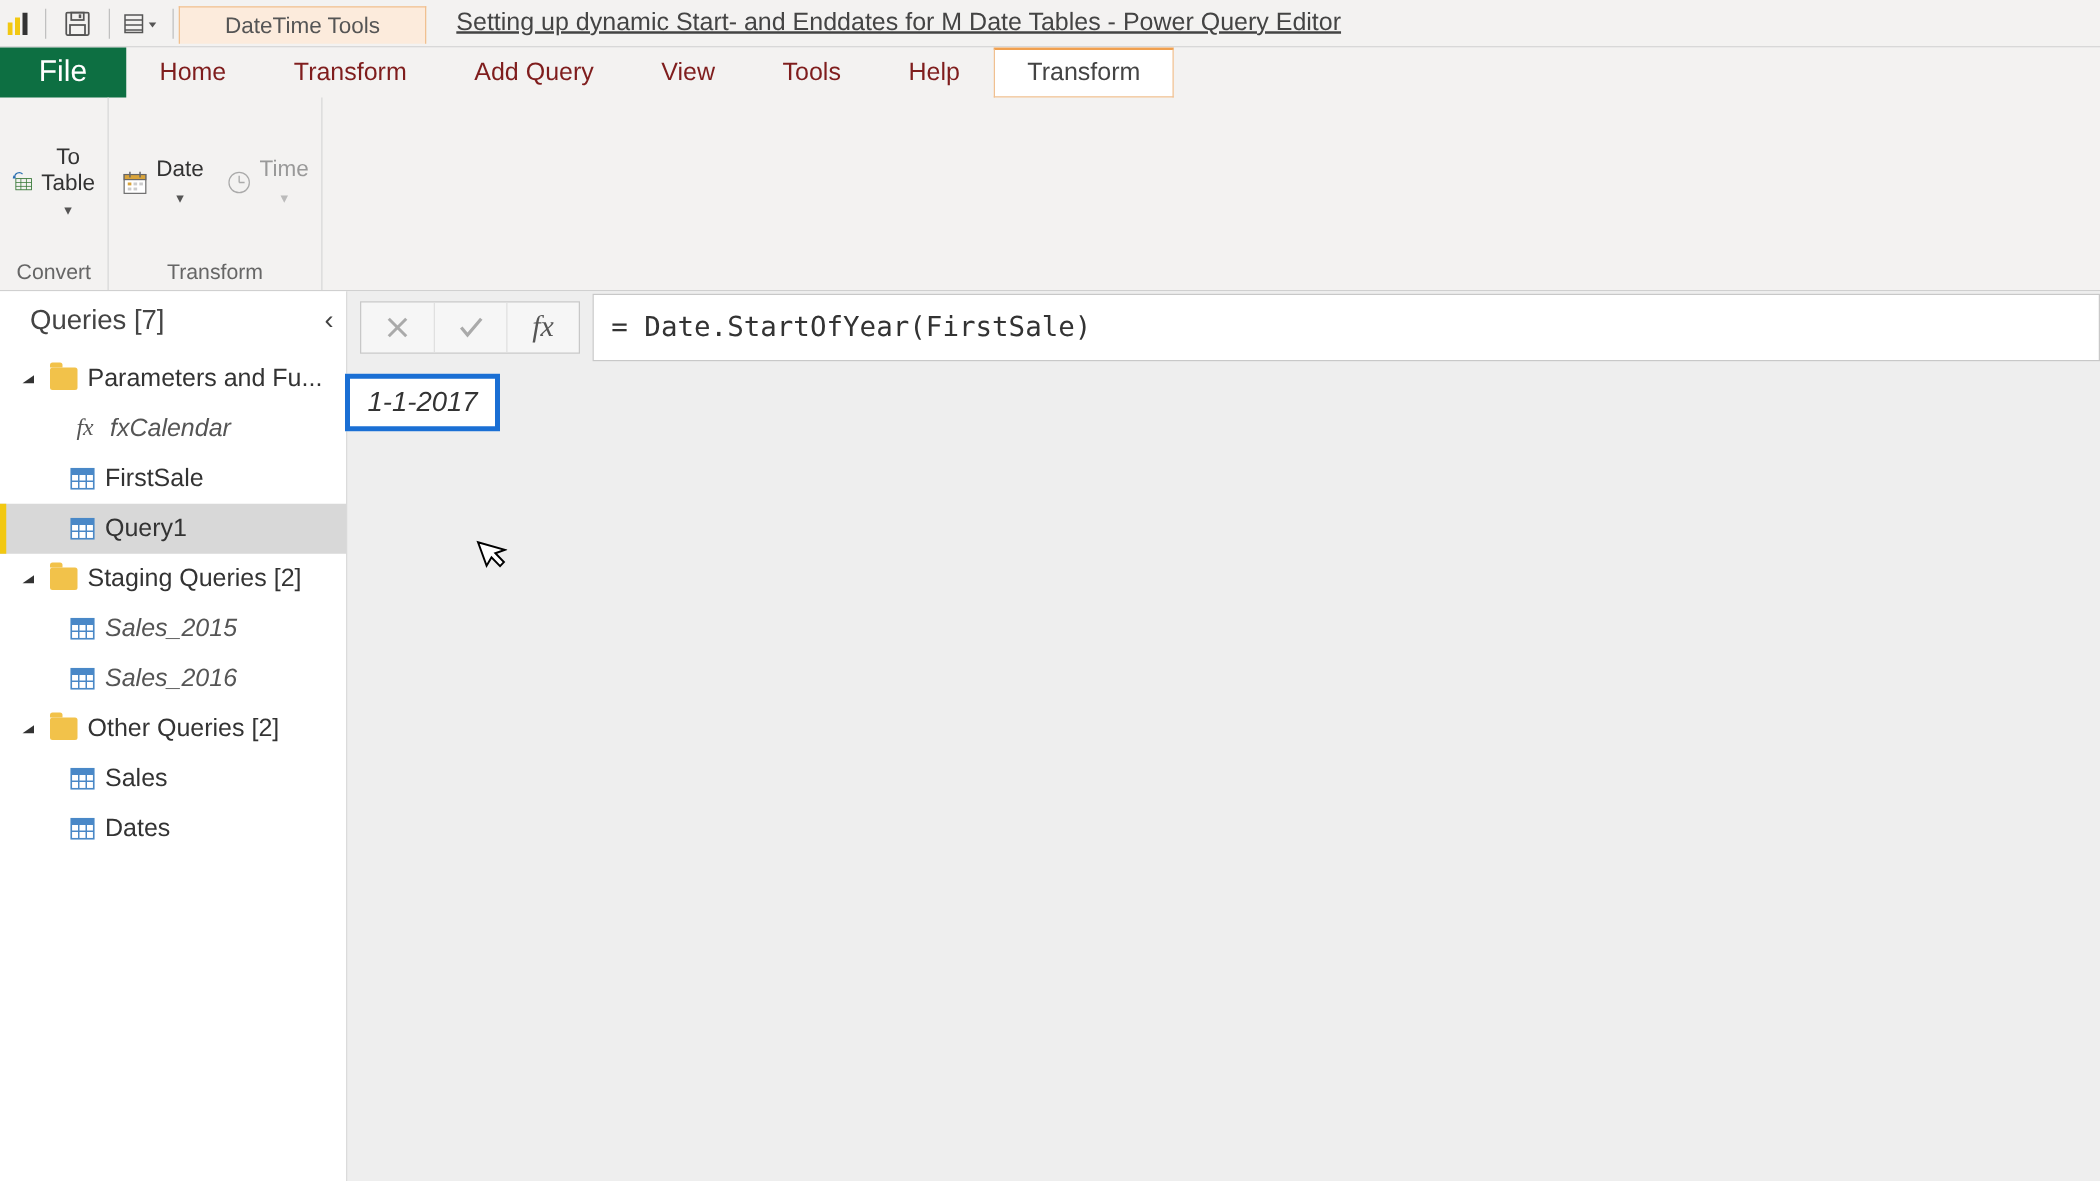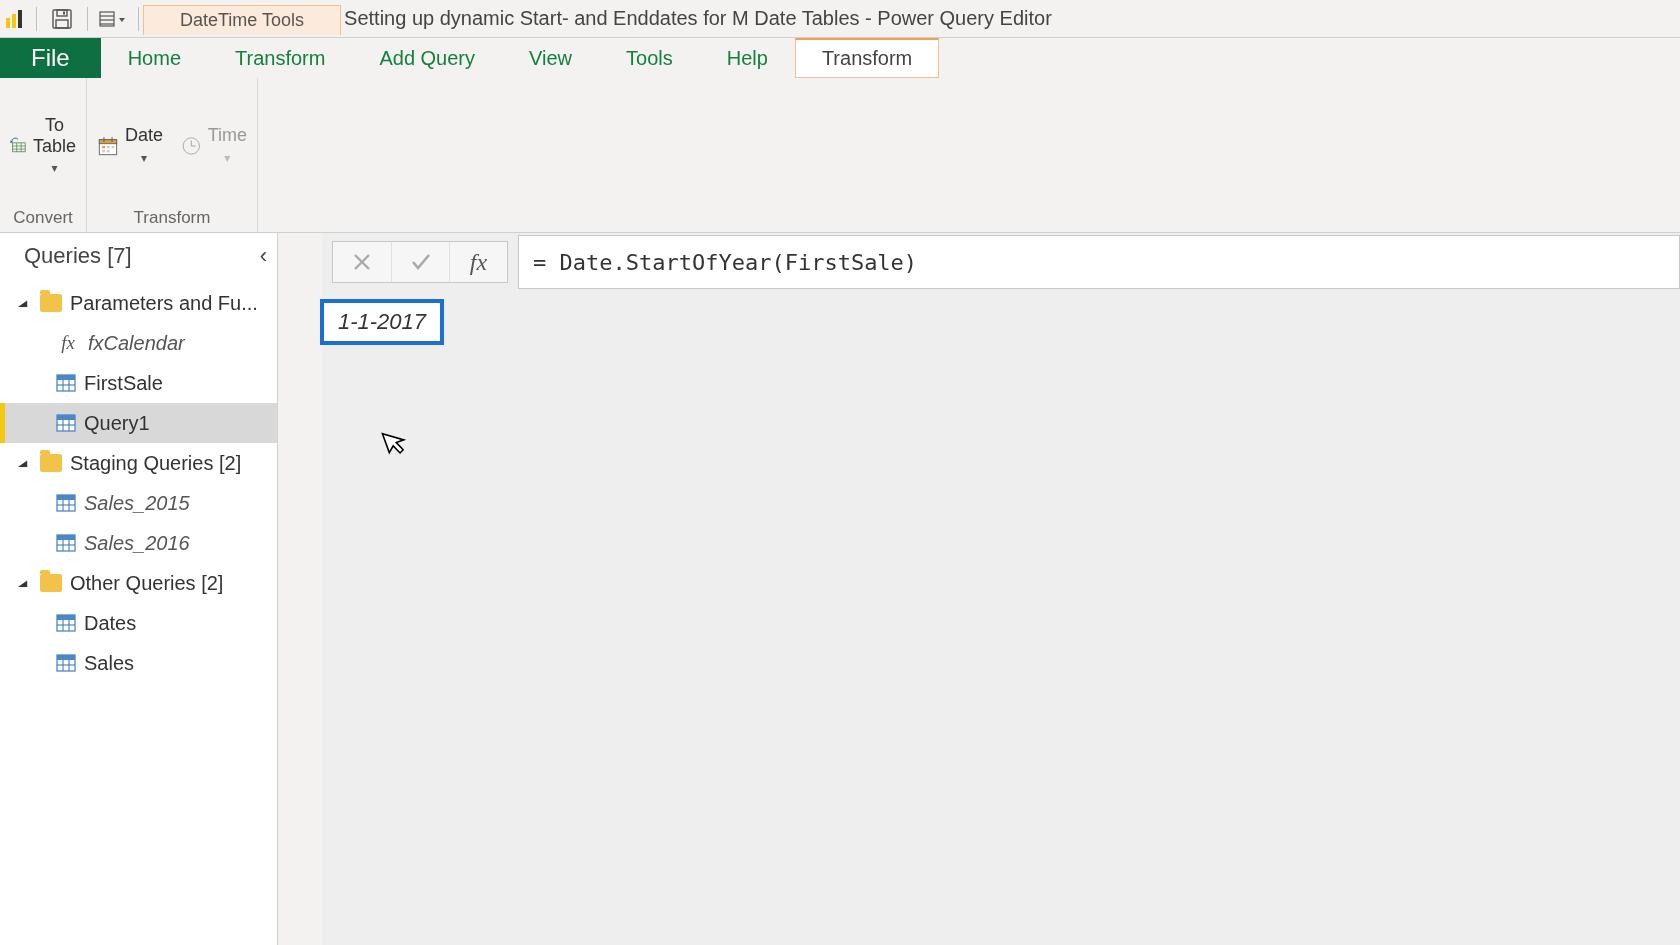--- a/index.html
+++ b/index.html
@@ -5,40 +5,40 @@
 * { box-sizing: border-box; margin: 0; padding: 0; font-family: "Segoe UI", Tahoma, sans-serif; }
 body { background: #f3f2f1; overflow: hidden; width: 1680px; height: 945px; }
 
 
 .titlebar { height: 38px; background: #f3f2f1; display: flex; align-items: center; border-bottom: 1px solid #d0d0d0; }
 .qat { display: flex; align-items: center; gap: 6px; padding-left: 4px; }
 .app-icon { width: 22px; height: 22px; display: flex; align-items: center; justify-content: center; }
 .qat-sep { width: 1px; height: 24px; background: #c0c0c0; margin: 0 4px; }
 .qat-btn { width: 30px; height: 30px; display: flex; align-items: center; justify-content: center; }
 .context-tab-title { margin-left: auto; background: #fcebdc; border: 1px solid #f0c090; border-bottom: none; padding: 4px 36px; font-size: 18px; color: #555; position: relative; top: 1px; }
-.win-title { margin-left: 3px; font-size: 20px; color: #444; flex: 1; }
+.win-title { margin-left: 24px; font-size: 20px; color: #444; flex: 1; text-decoration: underline; }
 
 
 .tabs-row { height: 40px; display: flex; align-items: stretch; background: #f3f2f1; }
-.tab { padding: 0 26px; display: flex; align-items: center; font-size: 20px; color: #15803d; border: 1px solid transparent; cursor: default; }
+.tab { padding: 0 26px; display: flex; align-items: center; font-size: 20px; color: #7f1d1d; border: 1px solid transparent; cursor: default; }
 .tab.file { background: #0d6f42; color: #fff; font-size: 24px; padding: 0 30px; }
 .tab.context { background: #fff; border: 1px solid #f0c090; border-top: 2px solid #f0a050; color: #444; }
 
 
 .ribbon-body { height: 155px; background: #f3f2f1; border-bottom: 1px solid #d0d0d0; display: flex; }
 .ribbon-group { display: flex; flex-direction: column; border-right: 1px solid #d8d8d8; padding: 8px 10px 4px 10px; }
 .ribbon-group-items { display: flex; gap: 18px; flex: 1; }
 .ribbon-large-btn { display: flex; flex-direction: row; align-items: center; justify-content: flex-start; width: 66px; gap: 6px; }
 .ribbon-large-btn .lbl { font-size: 18px; color: #333; text-align: center; line-height: 1.15; }
 .ribbon-large-btn.disabled .lbl { color: #999; }
 .ribbon-group-label { font-size: 17px; color: #666; text-align: center; padding-top: 2px; }
 .drop-caret { font-size: 12px; color: #555; }
 
 
-.main { display: flex; height: calc(945px - 38px - 40px - 155px); gap: 44px; }
+.main { display: flex; height: calc(945px - 38px - 40px - 155px); }
 .queries-pane { width: 278px; background: #fff; border-right: 1px solid #d0d0d0; display: flex; flex-direction: column; }
 .queries-header { display: flex; align-items: center; padding: 10px 10px 10px 24px; font-size: 22px; color: #444; }
 .queries-header .collapse { margin-left: auto; font-size: 22px; color: #444; }
 .tree { padding: 4px 0; font-size: 20px; color: #333; }
 .tree-row { display: flex; align-items: center; height: 40px; padding-left: 10px; gap: 8px; }
 .tree-row.folder { padding-left: 18px; }
 .tree-row.item { padding-left: 56px; }
 .tree-row.selected { background: #d8d8d8; position: relative; }
 .tree-row.selected::before { content: ""; position: absolute; left: 0; top: 0; bottom: 0; width: 5px; background: #f2c811; }
 .tree-row .italic { font-style: italic; color: #555; }
@@ -237,33 +237,33 @@
         <div class="tree-row item">
           <span class="table-icon">
             <svg width="20" height="20" viewBox="0 0 20 20">
               <rect x="1" y="2" width="18" height="16" fill="#fff" stroke="#4a88c7" stroke-width="1.3"></rect>
               <rect x="1" y="2" width="18" height="5" fill="#4a88c7"></rect>
               <line x1="7" y1="2" x2="7" y2="18" stroke="#4a88c7" stroke-width="1.2"></line>
               <line x1="13" y1="2" x2="13" y2="18" stroke="#4a88c7" stroke-width="1.2"></line>
               <line x1="1" y1="12" x2="19" y2="12" stroke="#4a88c7" stroke-width="1.2"></line>
             </svg>
           </span>
+          <span class="">Sales</span>
+        </div>
+        <div class="tree-row item">
+          <span class="table-icon">
+            <svg width="20" height="20" viewBox="0 0 20 20">
+              <rect x="1" y="2" width="18" height="16" fill="#fff" stroke="#4a88c7" stroke-width="1.3"></rect>
+              <rect x="1" y="2" width="18" height="5" fill="#4a88c7"></rect>
+              <line x1="7" y1="2" x2="7" y2="18" stroke="#4a88c7" stroke-width="1.2"></line>
+              <line x1="13" y1="2" x2="13" y2="18" stroke="#4a88c7" stroke-width="1.2"></line>
+              <line x1="1" y1="12" x2="19" y2="12" stroke="#4a88c7" stroke-width="1.2"></line>
+            </svg>
+          </span>
           <span class="">Dates</span>
-        </div>
-        <div class="tree-row item">
-          <span class="table-icon">
-            <svg width="20" height="20" viewBox="0 0 20 20">
-              <rect x="1" y="2" width="18" height="16" fill="#fff" stroke="#4a88c7" stroke-width="1.3"></rect>
-              <rect x="1" y="2" width="18" height="5" fill="#4a88c7"></rect>
-              <line x1="7" y1="2" x2="7" y2="18" stroke="#4a88c7" stroke-width="1.2"></line>
-              <line x1="13" y1="2" x2="13" y2="18" stroke="#4a88c7" stroke-width="1.2"></line>
-              <line x1="1" y1="12" x2="19" y2="12" stroke="#4a88c7" stroke-width="1.2"></line>
-            </svg>
-          </span>
-          <span class="">Sales</span>
         </div>
       </div>
   </div>
 
   <div class="content">
     <div class="formula-row">
       <div class="formula-btns-box">
         <div class="fbtn">
           <svg width="18" height="18" viewBox="0 0 18 18">
               <line x1="2" y1="2" x2="16" y2="16" stroke="#aaa" stroke-width="2.4"></line>

